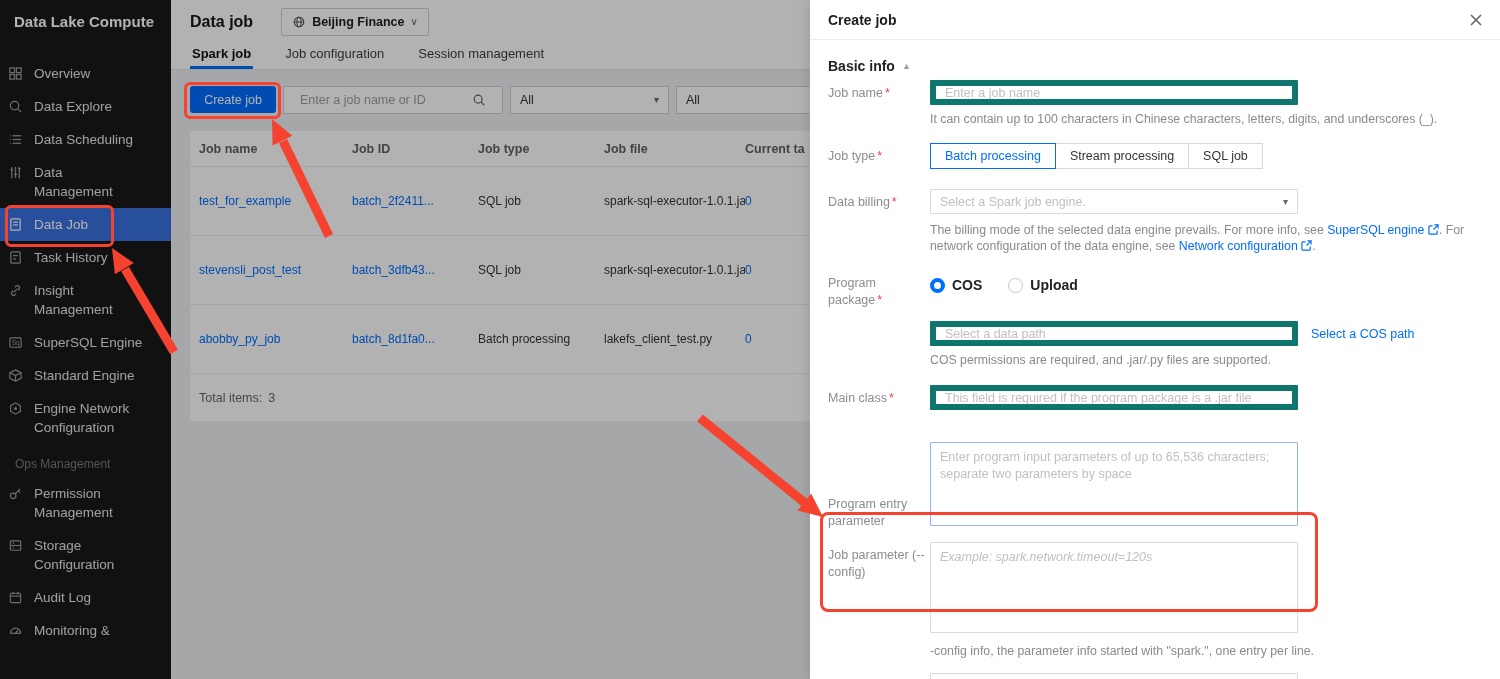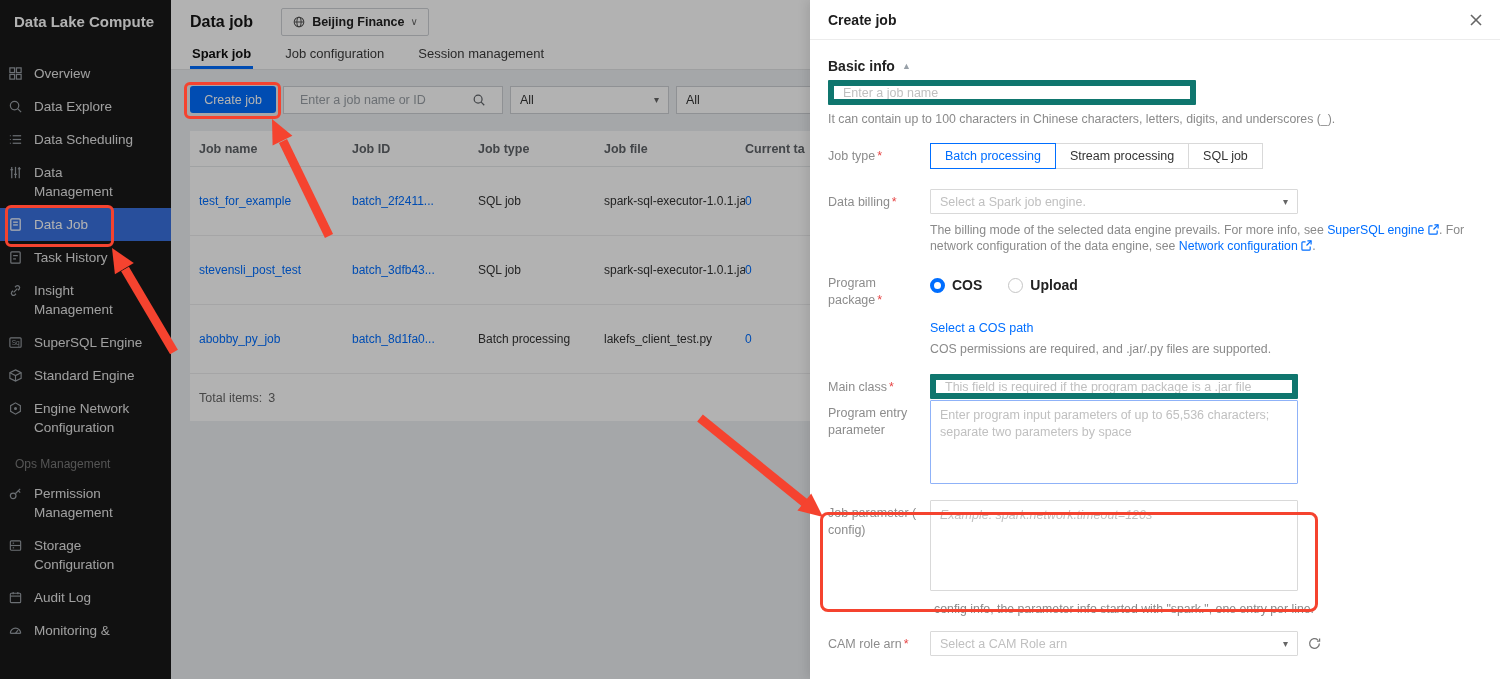--- a/index.html
+++ b/index.html
@@ -342,20 +342,21 @@
         </svg>
       </span>
   </div>
   <div class="drawer-body">
     <div class="section-title">
       <span>Basic info</span>
       <span class="collapse-caret">▲</span>
     </div>
 
     <div class="frow" style="margin-top:6px;">
+      <div class="flabel"><span>Job name</span><span class="req">*</span></div>
       <div class="fctrl">
         <input class="tinput" placeholder="Enter a job name" style="">
         <div class="fhelp">It can contain up to 100 characters in Chinese characters, letters, digits, and underscores (_).</div>
       </div>
     </div>
 
     <div class="frow" style="margin-top:16px;">
       <div class="flabel"><span>Job type</span><span class="req">*</span></div>
       <div class="fctrl">
         <div class="seg">
@@ -396,34 +397,35 @@
           <div class="radio checked">
             <span class="rdot"></span>
             <span class="rlabel">COS</span>
           </div>
           <div class="radio unchecked">
             <span class="rdot"></span>
             <span class="rlabel">Upload</span>
           </div>
         </div>
         <div class="path-row">
+          <input class="tinput" placeholder="Select a data path" style="">
           <span class="link">Select a COS path</span>
         </div>
         <div class="fhelp">COS permissions are required, and .jar/.py files are supported.</div>
       </div>
     </div>
 
     <div class="frow" style="margin-top:17px;">
       <div class="flabel"><span>Main class</span><span class="req">*</span></div>
       <div class="fctrl">
         <input class="tinput" placeholder="This field is required if the program package is a .jar file" style="">
       </div>
     </div>
 
-    <div class="frow" style="margin-top:1px;">
+    <div class="frow" style="margin-top:32px;align-items:flex-end;">
       <div class="flabel">Program entry parameter</div>
       <div class="fctrl">
         <textarea class="tarea blue" style="height: 84px;" placeholder="Enter program input parameters of up to 65,536 characters; separate two parameters by space"></textarea>
       </div>
     </div>
 
     <div class="frow" style="margin-top:12px;">
       <div class="flabel">Job parameter (--config)</div>
       <div class="fctrl">
         <textarea class="tarea" style="height: 91px; font-style: italic;" placeholder="Example: spark.network.timeout=120s"></textarea>

